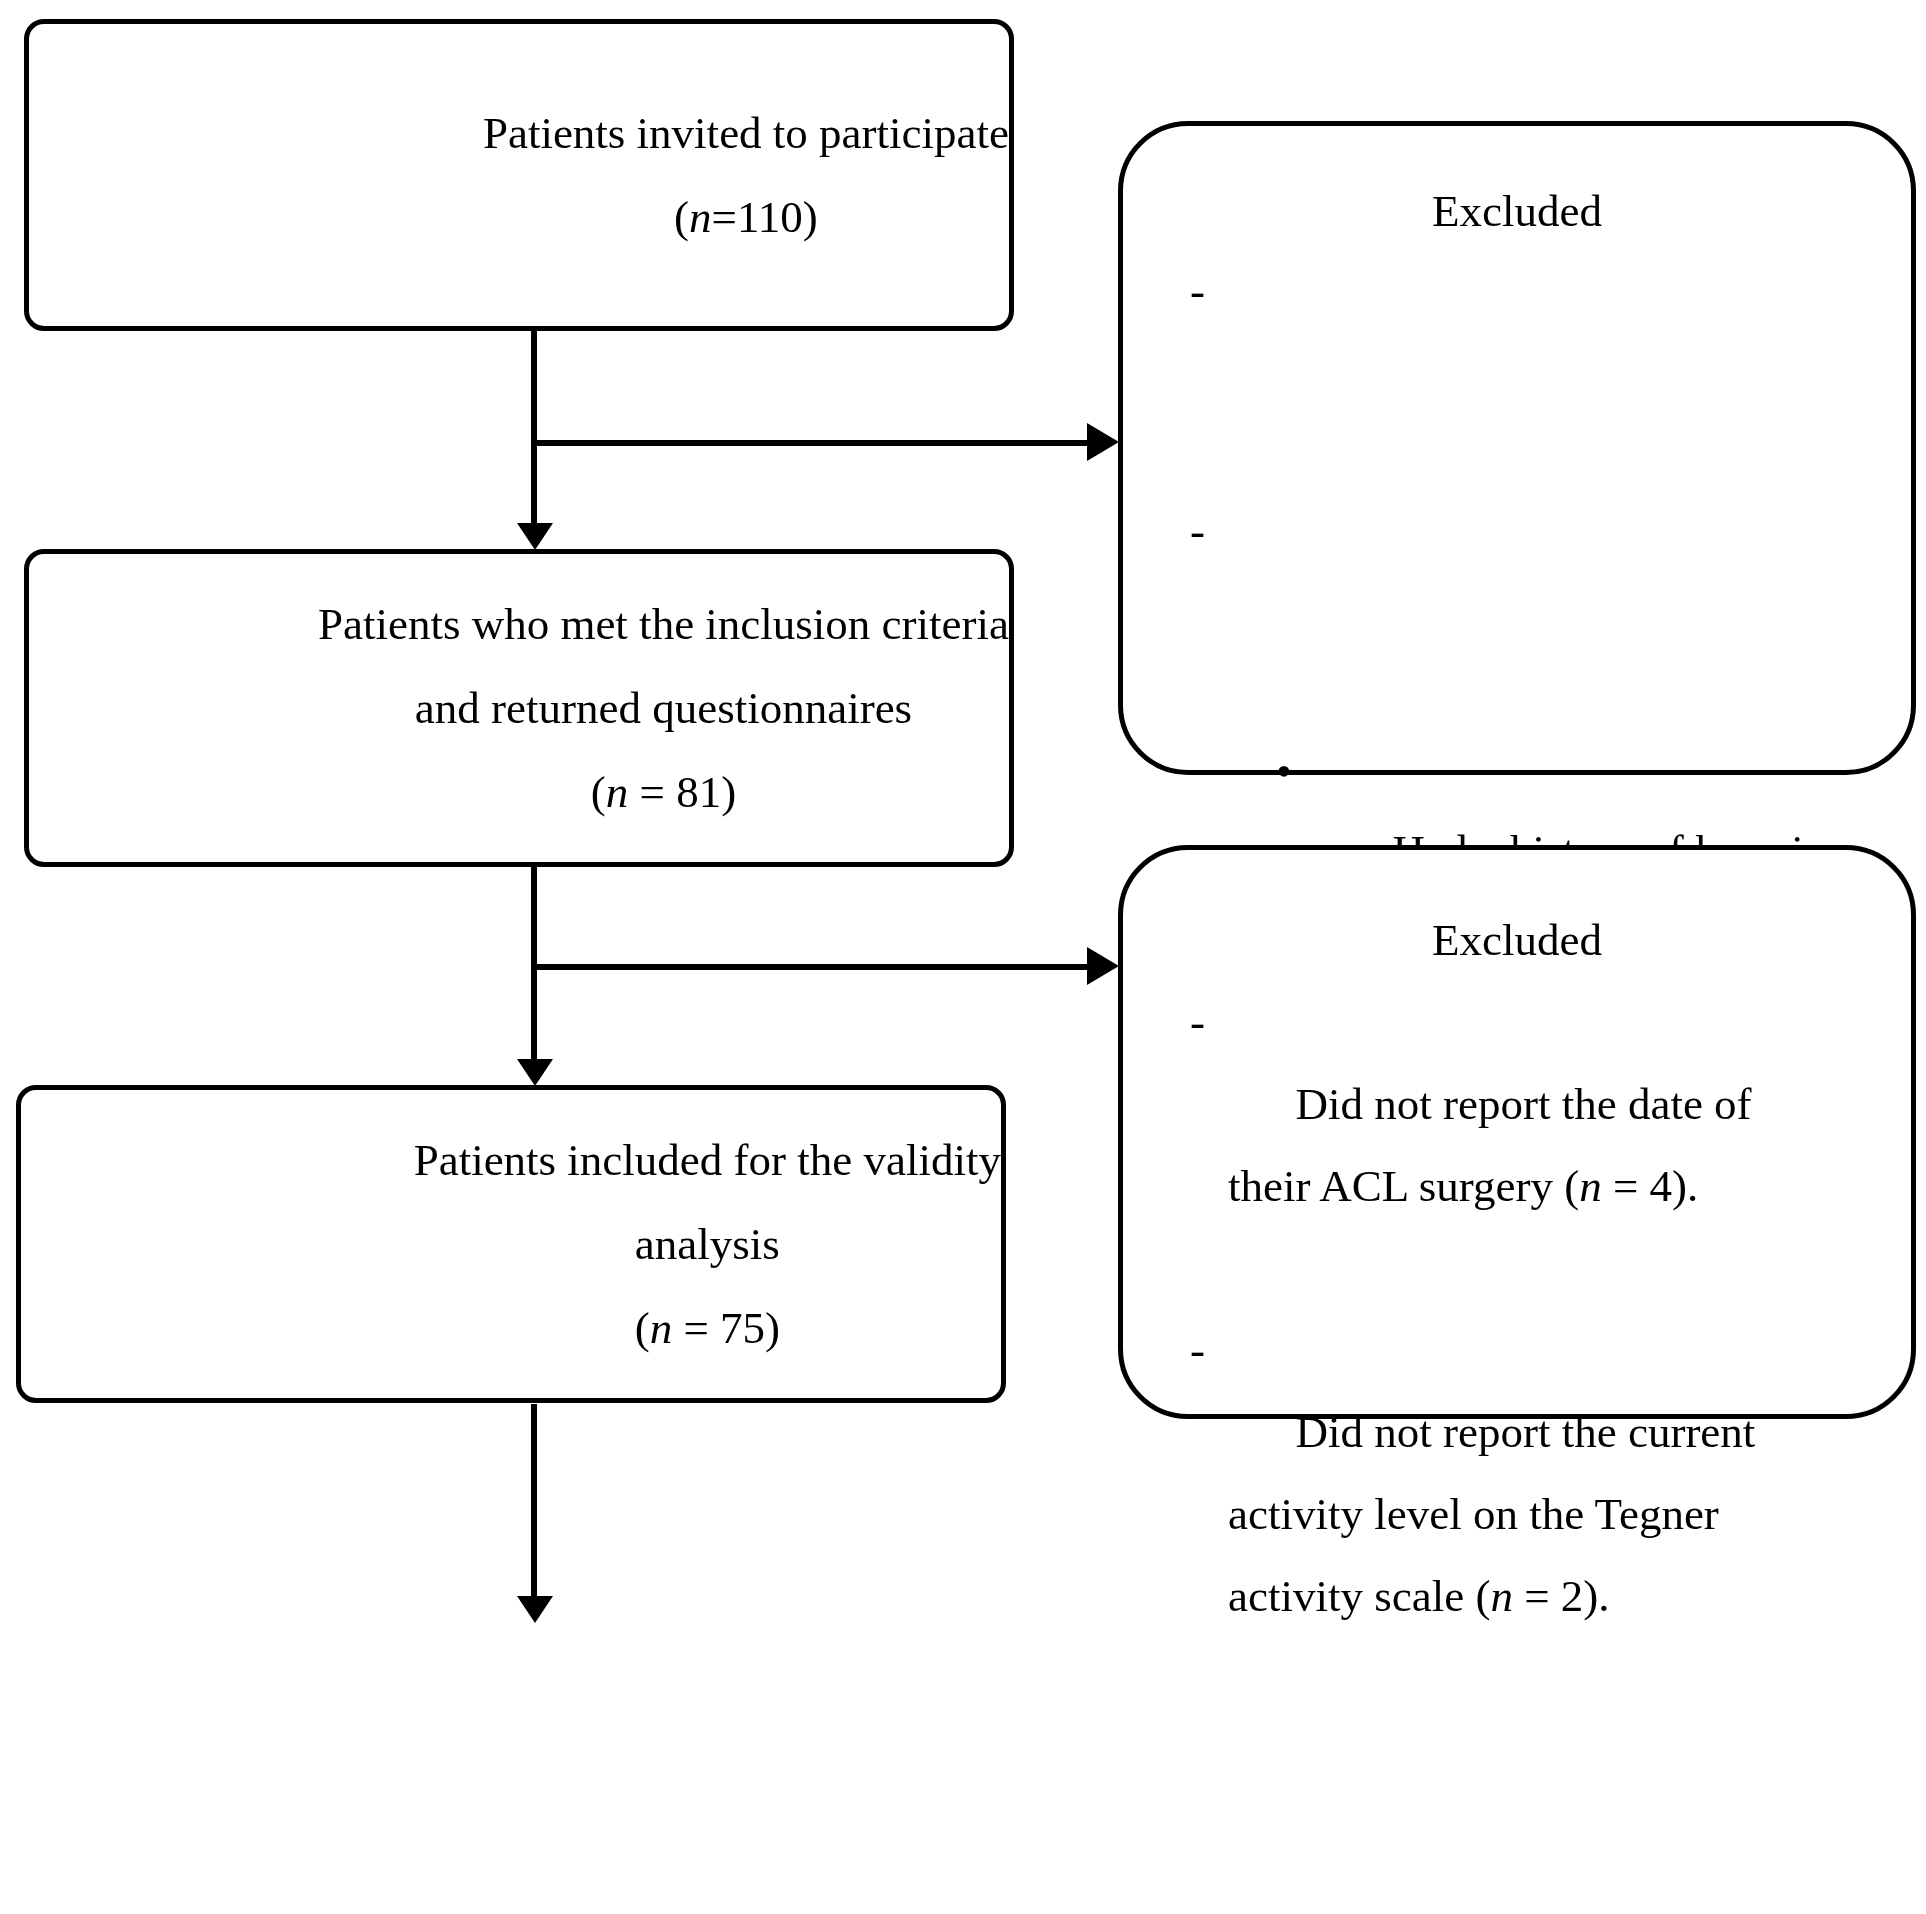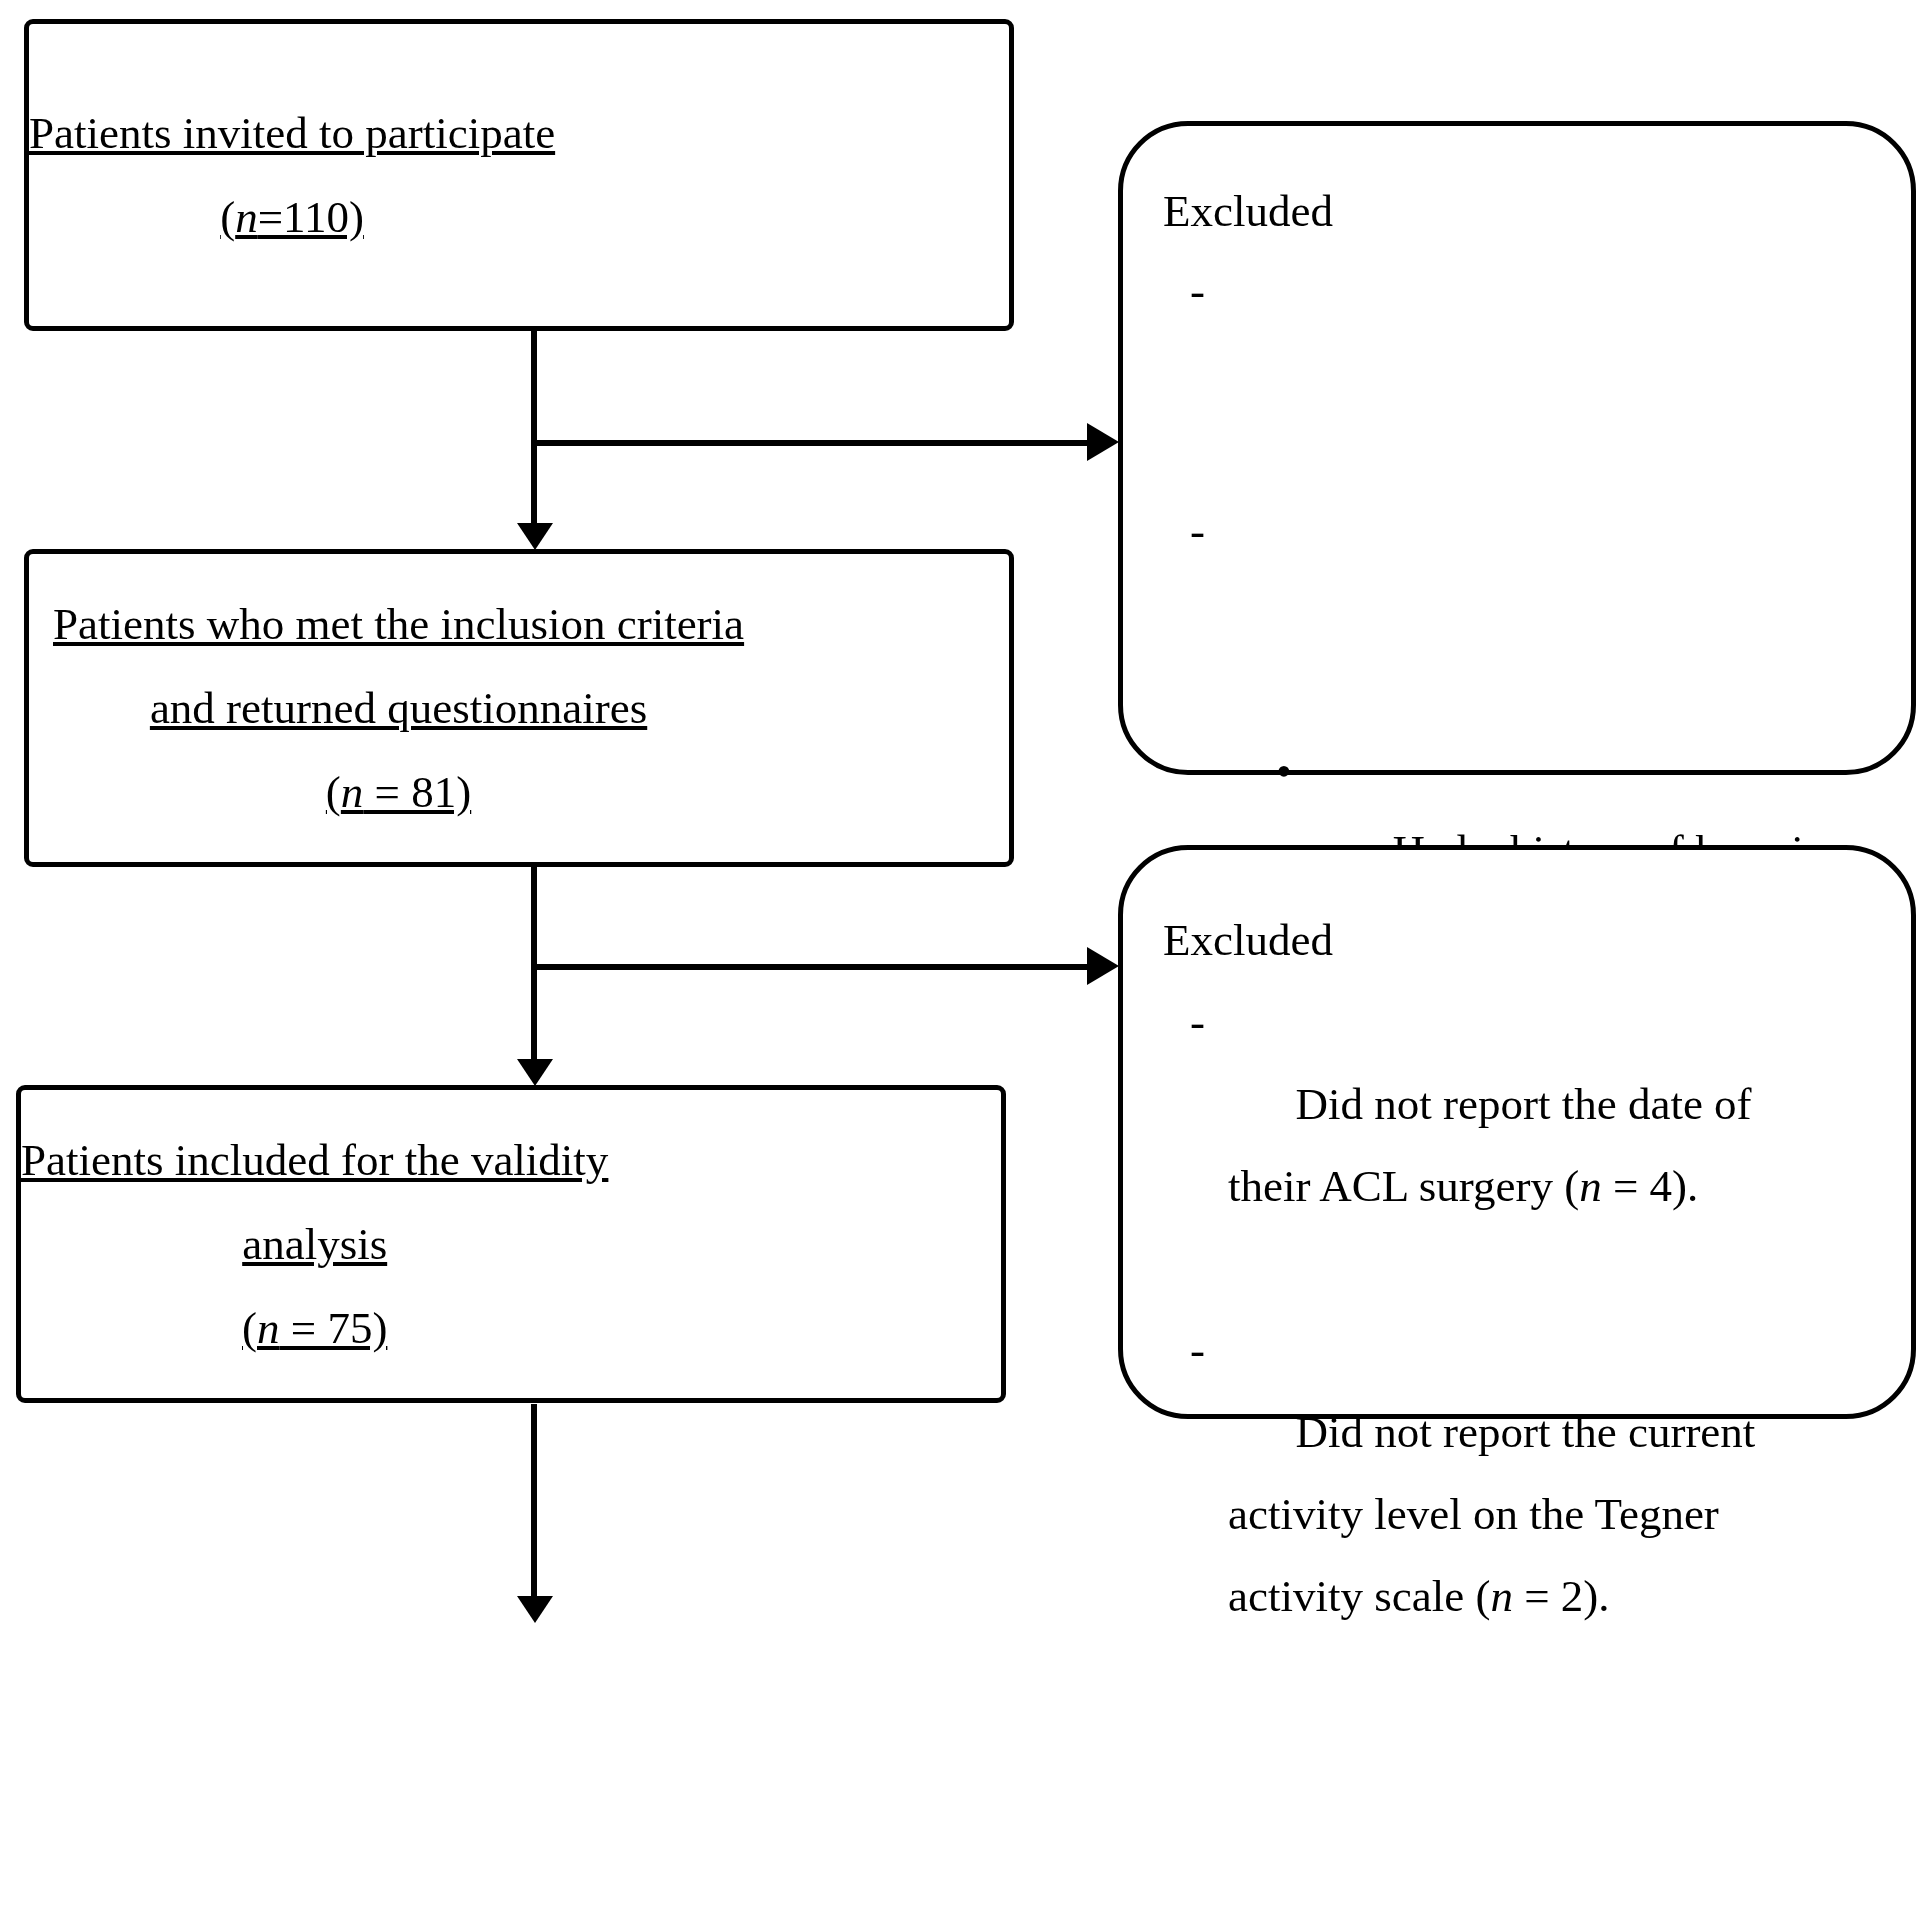--- a/index.html
+++ b/index.html
@@ -16,41 +16,40 @@
     font-family: "Liberation Serif", "DejaVu Serif", serif;
     overflow: hidden;
   }
   .box {
     position: absolute;
     box-sizing: border-box;
     border: 5.6px solid #000000;
     background: #ffffff;
   }
   .fbox {
-    border-radius: 9px;
+    border-radius: 20px;
     display: flex;
     align-items: center;
-    justify-content: flex-start;
-    text-decoration: underline;
+    justify-content: flex-end;
   }
   .ftext {
     font-size: 45px;
     line-height: 84px;
     text-align: center;
     white-space: pre;
   }
   .ebox {
     border-radius: 70px;
   }
   .etitle {
     font-size: 45px;
     line-height: 80px;
+    text-align: center;
     margin-top: 45px;
     white-space: pre;
-    padding-left: 40px;
   }
   .exc-item {
     position: relative;
     font-size: 45px;
     line-height: 80px;
     padding-left: 105px;
     white-space: pre;
   }
   .exc-item .bullet {
     position: absolute;

